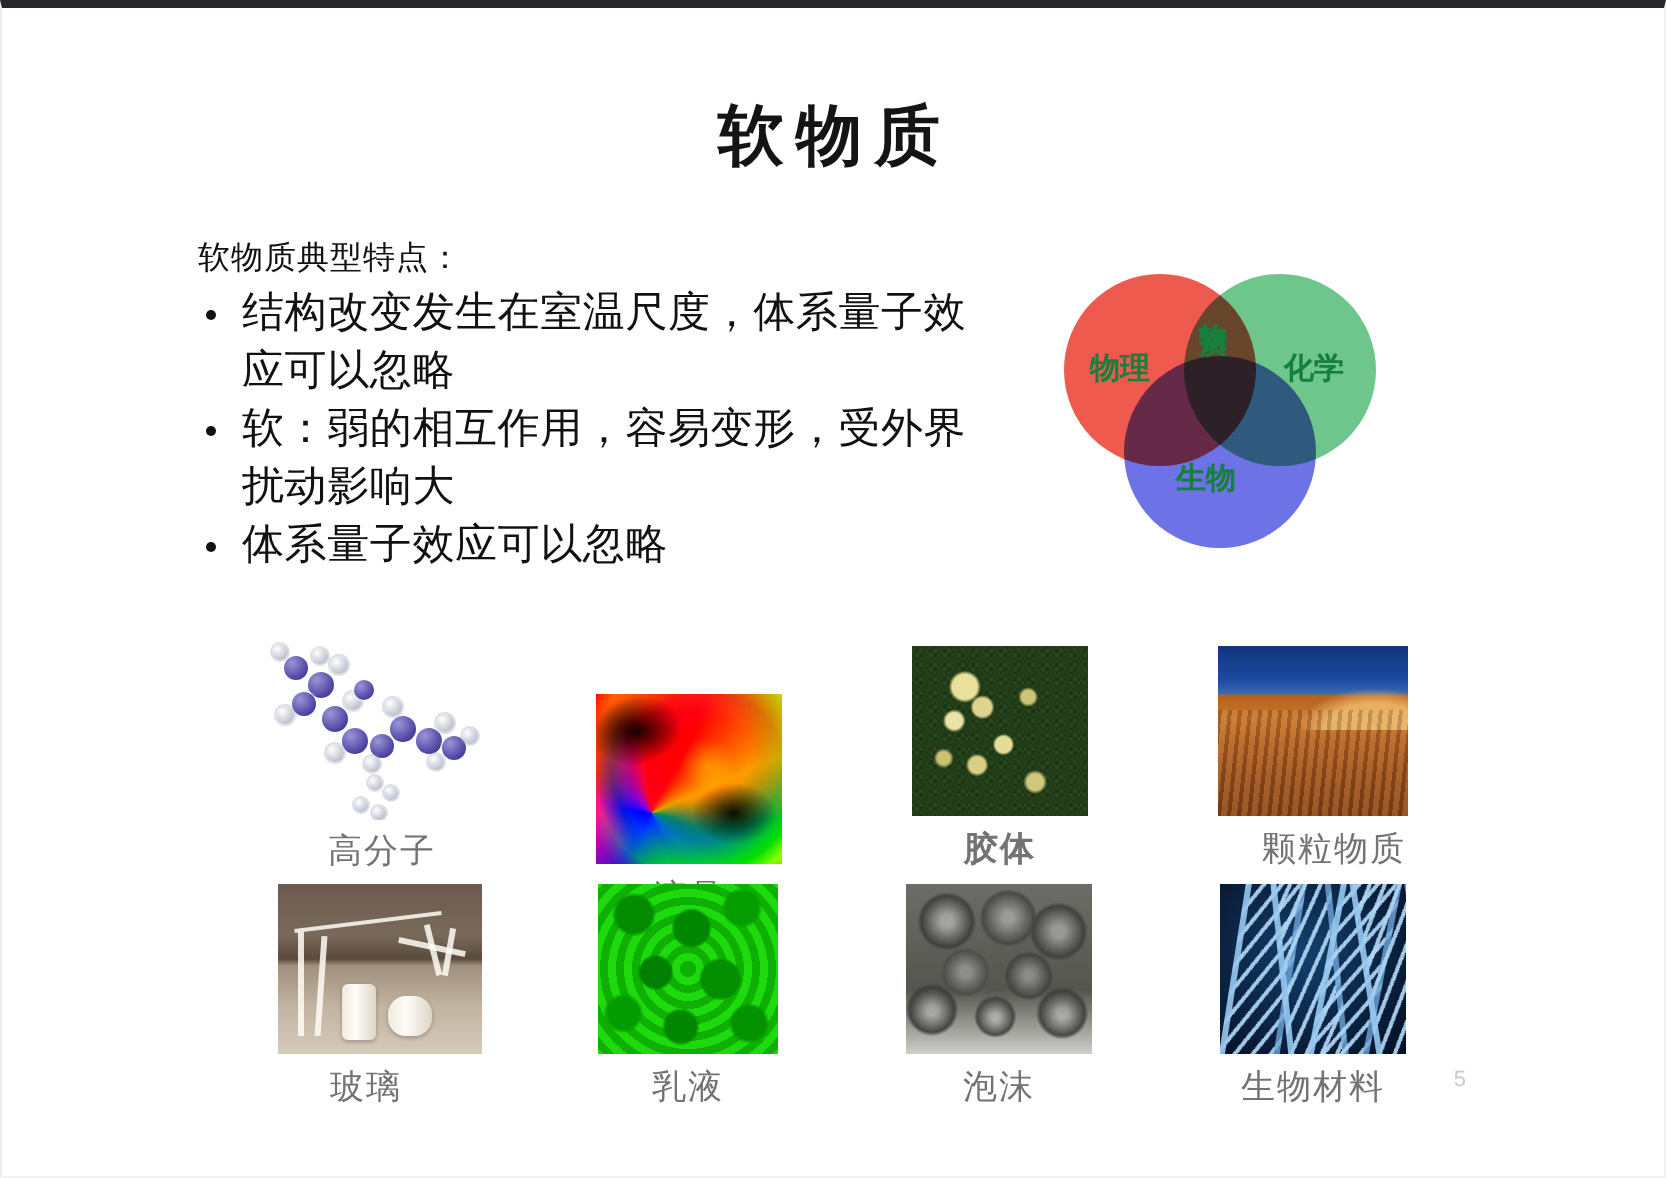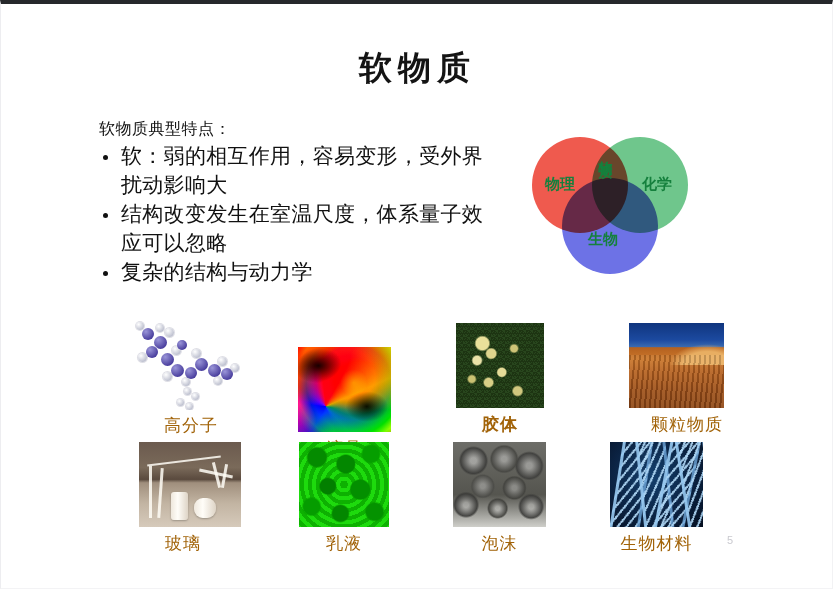--- a/index.html
+++ b/index.html
@@ -91,21 +91,21 @@
     position:absolute;left:0;top:0;
     overflow:hidden;
     background:#fff;
   }
   .caption{
     position:absolute;left:0;
     width:100%;
     text-align:center;
     font-family:"DejaVu Serif","Liberation Serif",serif;
     font-size:17px;
-    color:#a16207;
+    color:#737373;
     white-space:nowrap;
     letter-spacing:1px;
   }
 
   
 
   
   .art-polymer{position:relative;width:100%;height:100%;background:#fff;}
   .art-polymer i{position:absolute;border-radius:50%;display:block;}
   .pball{background:radial-gradient(circle at 33% 30%,#9a95d8,#4a3f9e 72%);box-shadow:0 0 0 1px rgba(255,255,255,.35);}
@@ -224,23 +224,23 @@
 </head>
 <body>
 
 <div id="slide">
 
   <div id="title">软物质</div>
 
   <div id="bullets">
     <div class="lead">软物质典型特点：</div>
     <ul>
+      <li>结构改变发生在室温尺度，体系量子效应可以忽略</li>
       <li>软：弱的相互作用，容易变形，受外界扰动影响大</li>
-      <li>结构改变发生在室温尺度，体系量子效应可以忽略</li>
-      <li>复杂的结构与动力学</li>
+      <li>体系量子效应可以忽略</li>
     </ul>
   </div>
 
   <div id="venn">
     <span class="vcircle" id="venn-physics"></span>
     <span class="vcircle" id="venn-chem"></span>
     <span class="vcircle" id="venn-bio"></span>
     <span class="vlabel" id="lbl-physics">物理</span>
     <span class="vlabel" id="lbl-chem">化学</span>
     <span class="vlabel" id="lbl-bio">生物</span>
@@ -287,21 +287,21 @@
     <div class="caption" style="top:90px;">液晶</div>
   </div>
 
   <div class="cell" style="left:455px;top:319px;width:88px;height:108px;">
     <div class="thumb" style="width:88px;height:85px;">
       <div class="art-colloid"></div>
     </div>
     <div class="caption" style="top:90px;font-weight:bold;">胶体</div>
   </div>
 
-  <div class="cell" style="left:628px;top:319px;width:116px;height:108px;">
+  <div class="cell" style="left:608px;top:319px;width:116px;height:108px;">
     <div class="thumb" style="width:95px;height:85px;position:relative;">
       <div class="art-dune" style="position:absolute;left:0;top:0;"></div>
     </div>
     <div class="caption" style="top:90px;">颗粒物质</div>
   </div>
 
   <div class="cell" style="left:138px;top:438px;width:88px;height:110px;">
     <div class="thumb" style="width:102px;height:85px;">
       <div class="art-glass" style="position:relative;">
         <i class="gline" style="left:8px;top:18px;width:74px;height:2px;transform:rotate(-7deg);"></i>

